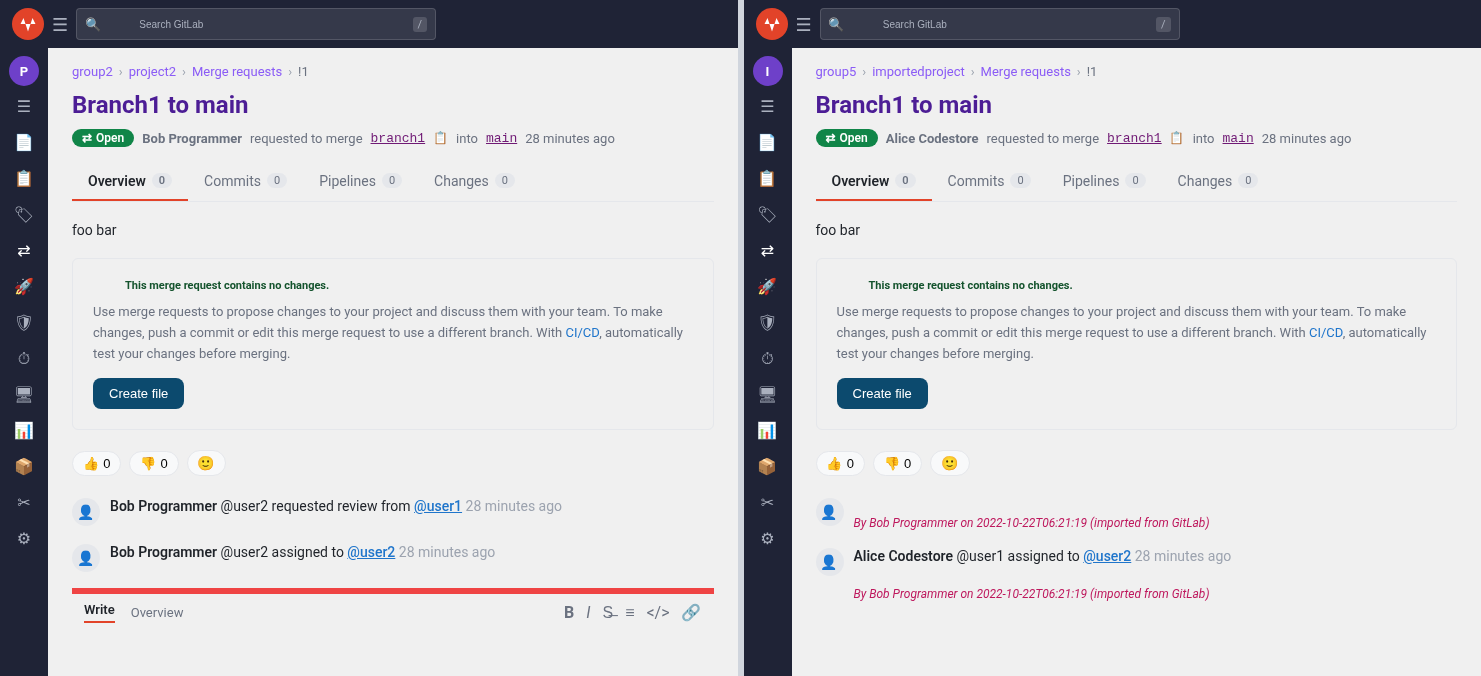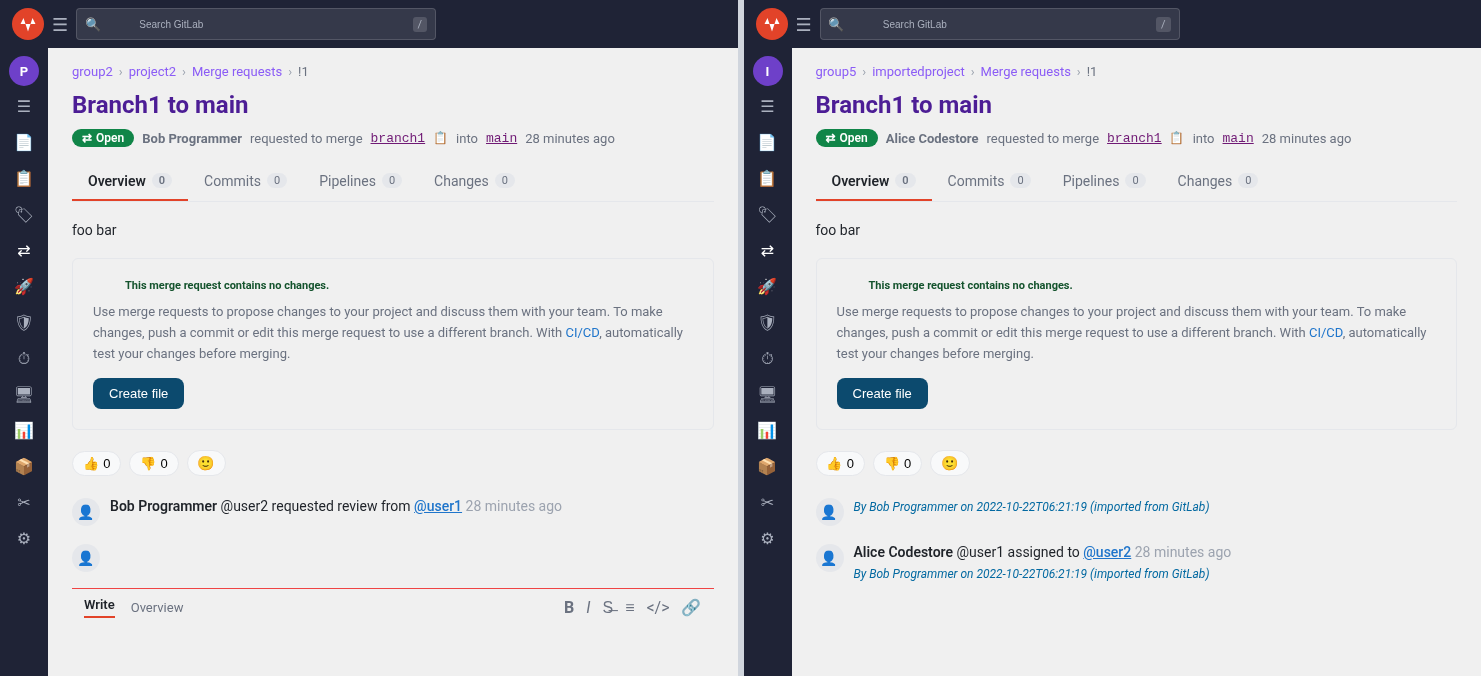--- a/index.html
+++ b/index.html
@@ -58,31 +58,31 @@
     .reaction-btn { border: 1px solid #e5e7eb; background: #f8f9fa; border-radius: 20px; padding: 4px 10px; font-size: 13px; cursor: pointer; display: flex; align-items: center; gap: 4px; }
     .emoji-btn { border: 1px solid #e5e7eb; background: #f8f9fa; border-radius: 20px; padding: 4px 10px; font-size: 14px; cursor: pointer; }
 
     
     .activity-item { display: flex; gap: 10px; margin-bottom: 16px; align-items: flex-start; }
     .activity-avatar { width: 28px; height: 28px; background: #e5e7eb; border-radius: 50%; display: flex; align-items: center; justify-content: center; color: #6b7280; font-size: 14px; flex-shrink: 0; margin-top: 2px; }
     .activity-text { font-size: 14px; color: #1f2329; line-height: 1.5; }
     .activity-text .user { font-weight: 600; }
     .activity-text .user-link { color: #1f75cb; font-weight: 500; }
     .activity-text .time { color: #9ca3af; }
-    .activity-sub { font-size: 12px; color: #0369a1; font-style: italic; margin-top: 4px; }
+    .activity-sub { font-size: 12px; color: #be185d; font-style: italic; margin-top: 20px; }
 
     
     .panel-divider { width: 6px; background: #d0d5dd; flex-shrink: 0; }
 
     .two-panels { display: flex; width: 100%; height: 676px; }
     .single-panel { display: flex; flex-direction: column; flex: 1; overflow: hidden; }
     .panel-body { display: flex; flex: 1; overflow: hidden; }
 
     
-    .editor-bar { border-top: 1px solid #ef4444; padding: 8px 12px; display: flex; gap: 16px; align-items: center; color: #6b7280; font-size: 13px; }
+    .editor-bar { border-top: 6px solid #ef4444; padding: 8px 12px; display: flex; gap: 16px; align-items: center; color: #6b7280; font-size: 13px; }
     .editor-bar span.active-tab { font-weight: 600; color: #1f2329; border-bottom: 2px solid #e24329; padding-bottom: 4px; }
   </style>
 </head>
 <body>
 
 <div class="two-panels">
 
   <div class="single-panel">
 
     <div class="top-nav">
@@ -194,20 +194,28 @@
               <div class="activity-text">
                 <strong class="user">Bob Programmer</strong>
                 <span> @user2 requested review from </span>
                 <a href="#" class="user-link">@user1</a>
                 <span class="time"> 28 minutes ago</span>
               </div>
             </div>
           </div>
           <div class="activity-item">
             <div class="activity-avatar">👤</div>
+            <div>
+              <div class="activity-text">
+                <strong class="user">Bob Programmer</strong>
+                <span> @user2 assigned to </span>
+                <a href="#" class="user-link">@user2</a>
+                <span class="time"> 28 minutes ago</span>
+              </div>
+            </div>
           </div>
         </div>
 
         <div class="editor-bar" style="margin-top:12px;">
           <span class="active-tab">Write</span>
           <span>Overview</span>
           <span style="margin-left:auto;display:flex;gap:12px;color:#6b7280;font-size:16px;">
             <span style="cursor:pointer;font-weight:700;">B</span>
             <span style="cursor:pointer;font-style:italic;">I</span>
             <span style="cursor:pointer;">S̶</span>

